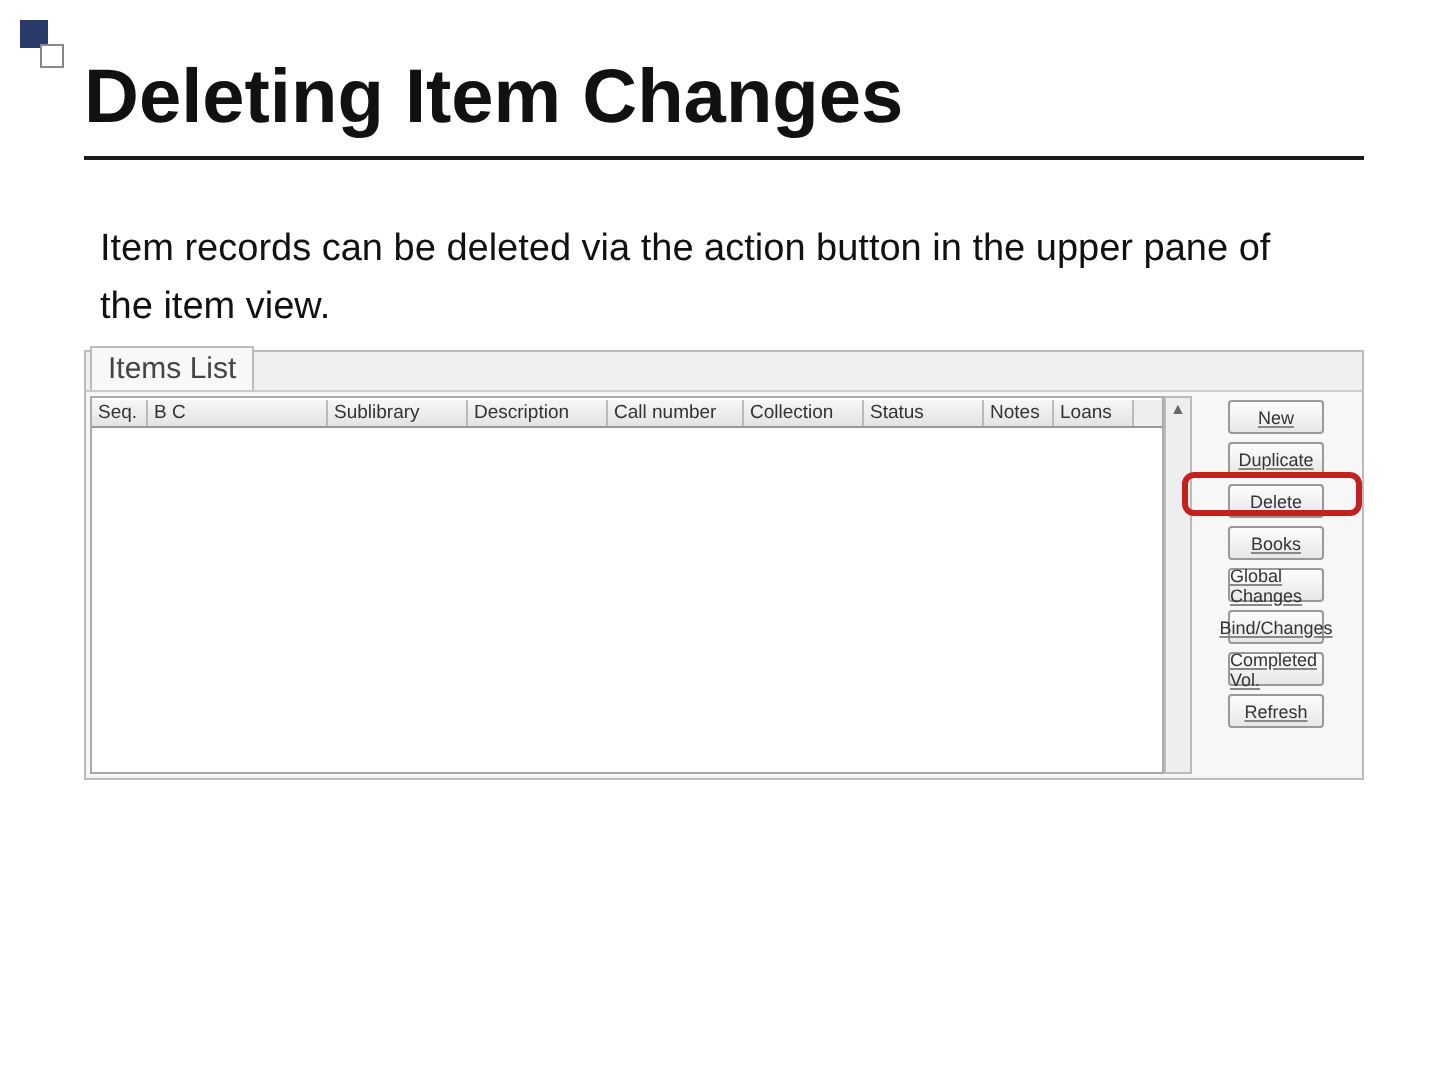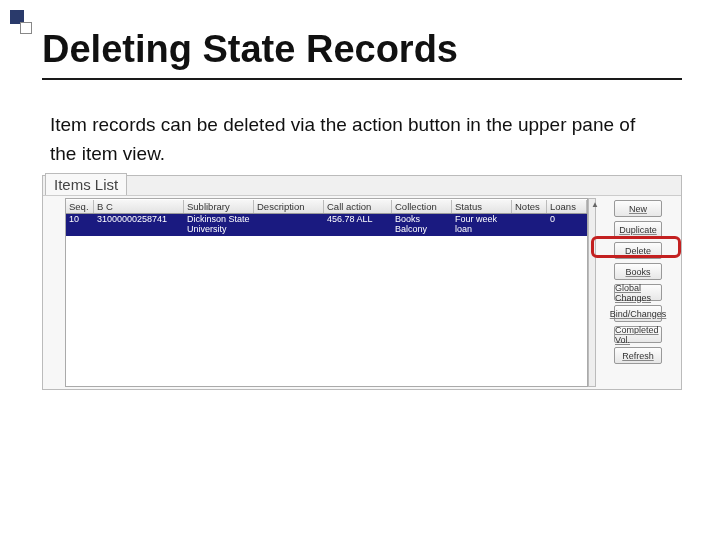--- a/index.html
+++ b/index.html
@@ -82,21 +82,20 @@
     padding: 2px 8px;
     background: #f8f8f8;
     border: 1px solid #bbb;
     border-bottom: none;
     font-size: 15px;
     color: #444;
   }
   .table-area {
     display: flex;
     height: calc(100% - 20px);
-    margin-left: 20px;
   }
   .grid-pane {
     flex: 1;
     background: #fff;
     border: 1px solid #aaa;
     margin: 2px 0 2px 2px;
     display: flex;
     flex-direction: column;
   }
   .th-row {
@@ -183,52 +182,41 @@
   }
 </style>
 </head>
 <body>
 
 <div class="corner-deco">
   <div class="bullet-square"></div>
   <div class="bullet-square-outline"></div>
 </div>
 
-<div class="heading">Deleting State Records</div>
+<div class="heading">Deleting Item Changes</div>
 <div class="underline"></div>
 
 <div class="blurb">Item records can be deleted via the action button in the upper pane of the item view.</div>
 
 <div class="screenshot-wrap">
   <div class="tab-row">
     <div class="tab">Items List</div>
   </div>
   <div class="table-area">
     <div class="grid-pane">
       <div class="th-row">
         <div class="th col-seq">Seq.</div>
         <div class="th col-bc">B C</div>
         <div class="th col-sub">Sublibrary</div>
         <div class="th col-des">Description</div>
-        <div class="th col-call">Call action</div>
+        <div class="th col-call">Call number</div>
         <div class="th col-coll">Collection</div>
         <div class="th col-stat">Status</div>
         <div class="th col-note">Notes</div>
         <div class="th col-loan">Loans</div>
-      </div>
-      <div class="data-row">
-        <div class="td col-seq">10</div>
-        <div class="td col-bc">31000000258741</div>
-        <div class="td col-sub">Dickinson State University</div>
-        <div class="td col-des"></div>
-        <div class="td col-call">456.78 ALL</div>
-        <div class="td col-coll">Books Balcony</div>
-        <div class="td col-stat">Four week loan</div>
-        <div class="td col-note"></div>
-        <div class="td col-loan">0</div>
       </div>
       <div class="data-filler"></div>
     </div>
     <div class="scroll-strip">
       <span class="scroll-arrow">▲</span>
     </div>
     <div class="action-col">
       <div class="abtn">New</div>
       <div class="abtn">Duplicate</div>
       <div class="abtn">Delete</div>

